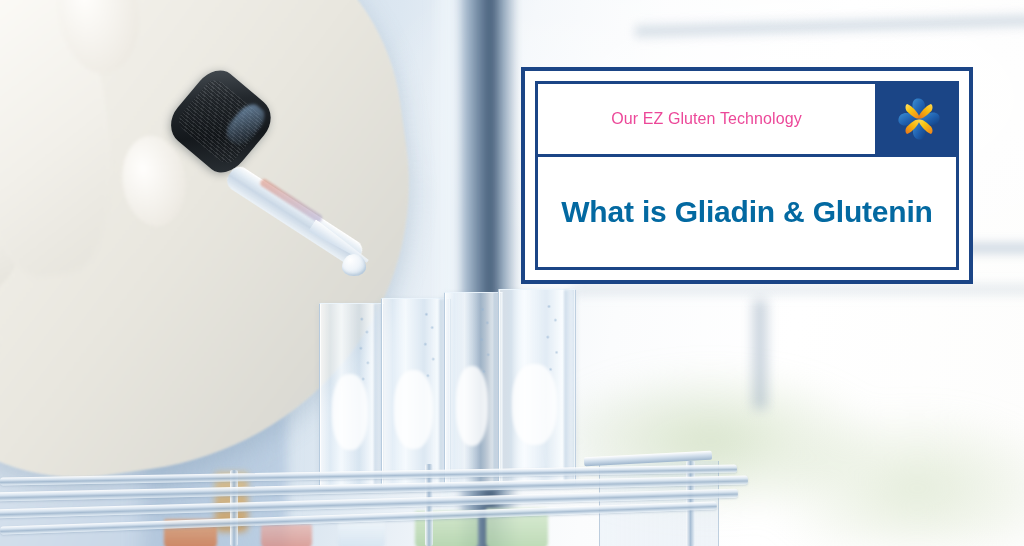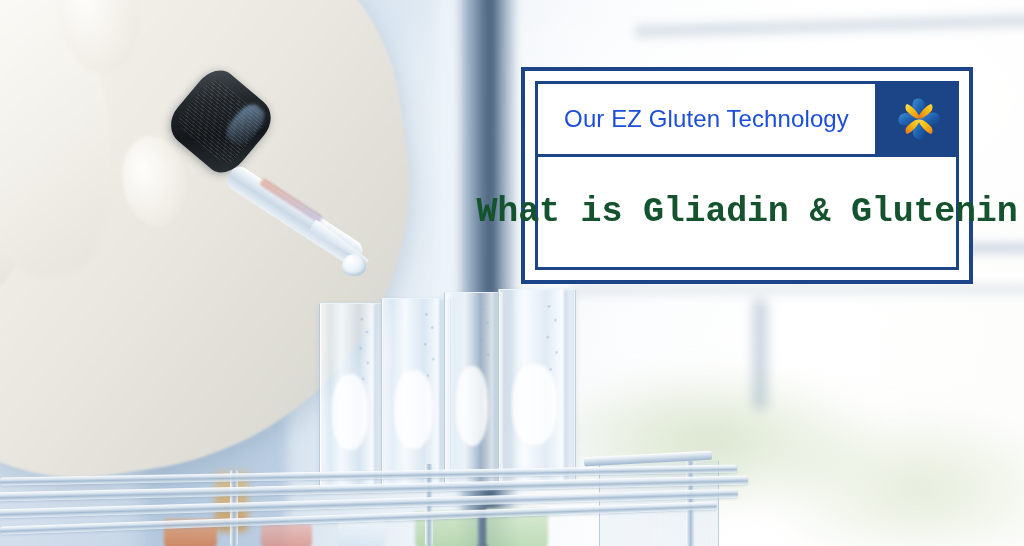--- a/index.html
+++ b/index.html
@@ -431,23 +431,23 @@
     flex: 1 1 auto;
     box-sizing: border-box;
     border: 3px solid #1b4586;
     display: flex;
     align-items: center;
     justify-content: center;
     background: #ffffff;
   }
   .eyebrow-text {
     font-family: "Liberation Sans", sans-serif;
-    font-size: 24px;
+    font-size: 16px;
     font-weight: 400;
-    color: #1d4ed8;
+    color: #ec4899;
     letter-spacing: 0.1px;
     white-space: nowrap;
   }
   .logo-box {
     flex: 0 0 81px;
     box-sizing: border-box;
     background: #1b4586;
     border: 3px solid #1b4586;
     display: flex;
     align-items: center;
@@ -461,24 +461,24 @@
     border: 3px solid #1b4586;
     border-top: none;
     margin-top: 0;
     margin-right: 0;
     display: flex;
     align-items: center;
     justify-content: center;
     background: #ffffff;
   }
   .headline-text {
-    font-family: Liberation Mono, monospace;
-    font-size: 35px;
+    font-family: Liberation Sans, sans-serif;
+    font-size: 30px;
     font-weight: 700;
-    color: #14532d;
+    color: #0369a1;
     letter-spacing: -0.2px;
     white-space: nowrap;
   }
 </style>
 </head>
 <body>
 
 <div class="stage">
 
   <div class="photo">

